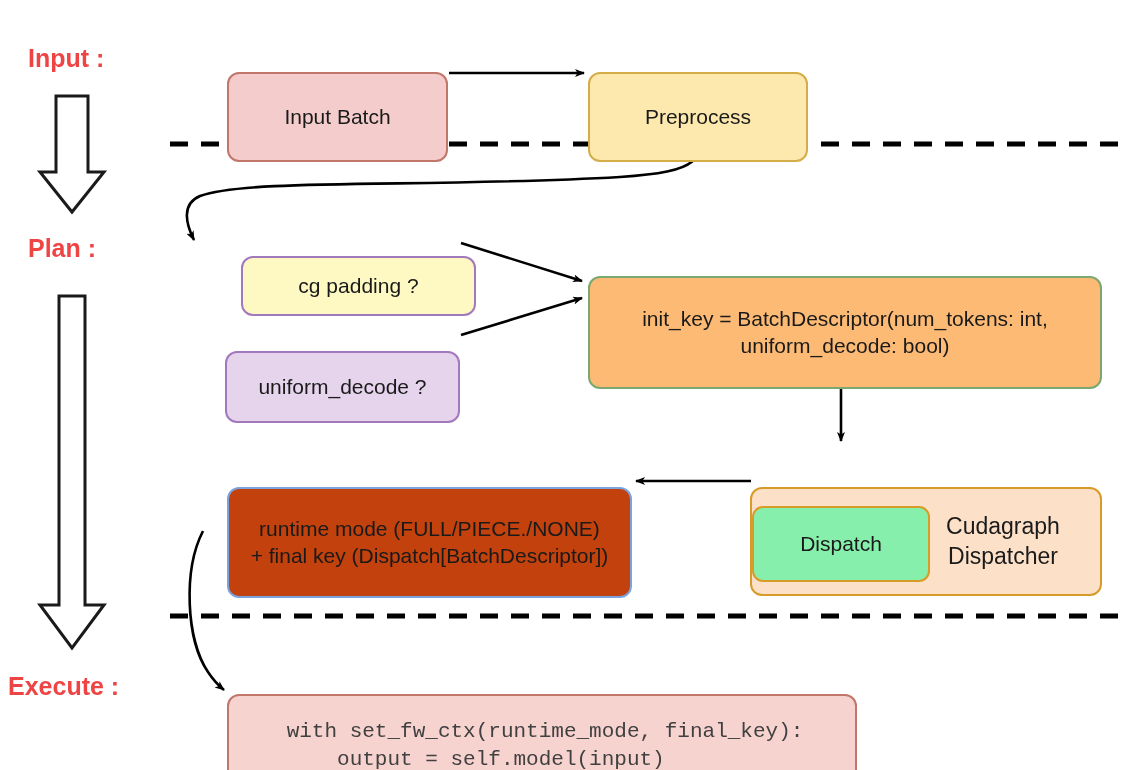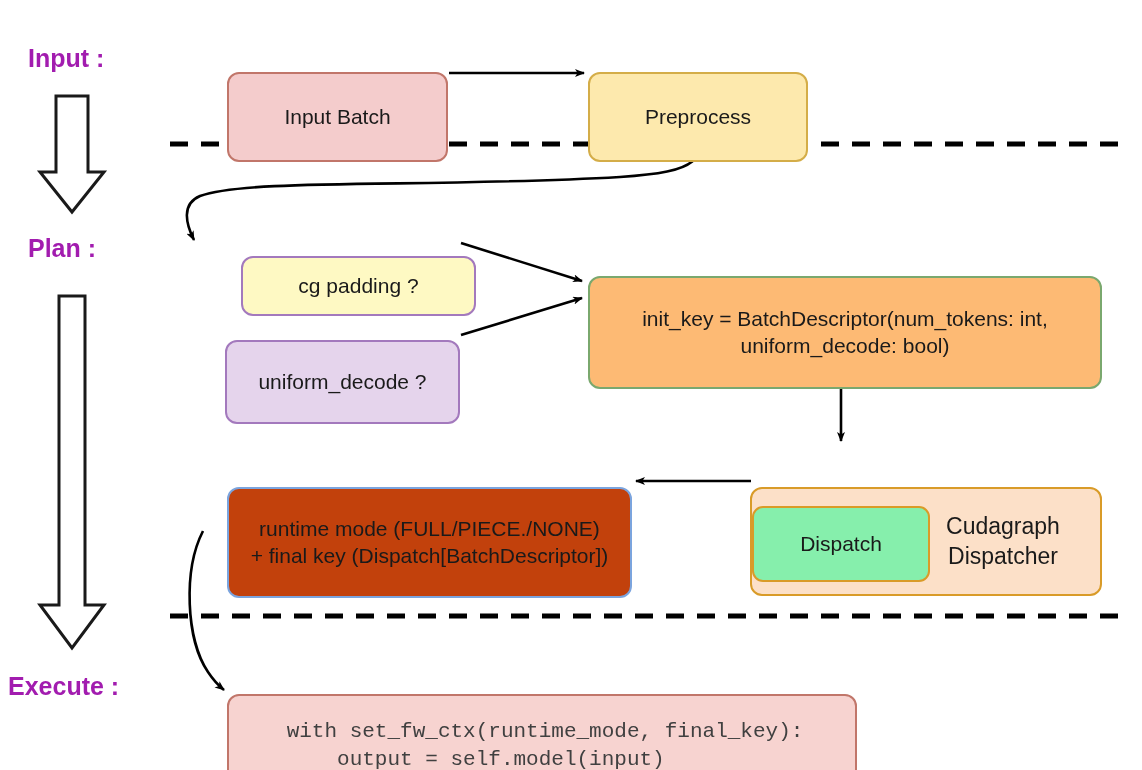--- a/index.html
+++ b/index.html
@@ -19,21 +19,21 @@
     left:0; top:0;
     width:1142px;
     height:770px;
     pointer-events:none;
   }
   
   .stage-label{
     position:absolute;
     font-weight:bold;
     font-size:25px;
-    color:#a21caf;
+    color:#ef4444;
     white-space:nowrap;
     letter-spacing:0px;
   }
   
   .node{
     position:absolute;
     box-sizing:border-box;
     display:flex;
     align-items:center;
     justify-content:center;
@@ -55,21 +55,21 @@
   }
   .n-preprocess{
     left:588px; top:28px; width:220px; height:90px;
     background:#fde9ad; border-color:#d4ad48;
   }
   .n-cgpadding{
     left:241px; top:212px; width:235px; height:60px;
     background:#fef9c3; border-color:#a379bd;
   }
   .n-uniform{
-    left:225px; top:296px; width:235px; height:84px;
+    left:225px; top:307px; width:235px; height:72px;
     background:#e5d4ec; border-color:#a379bd;
   }
   .n-initkey{
     left:588px; top:232px; width:514px; height:113px;
     background:#fdba74; border-color:#7aa86e;
     font-size:21px;
   }
   .n-dispatcher{
     left:750px; top:443px; width:352px; height:109px;
     background:#fce0c8; border-color:#d99b28;

